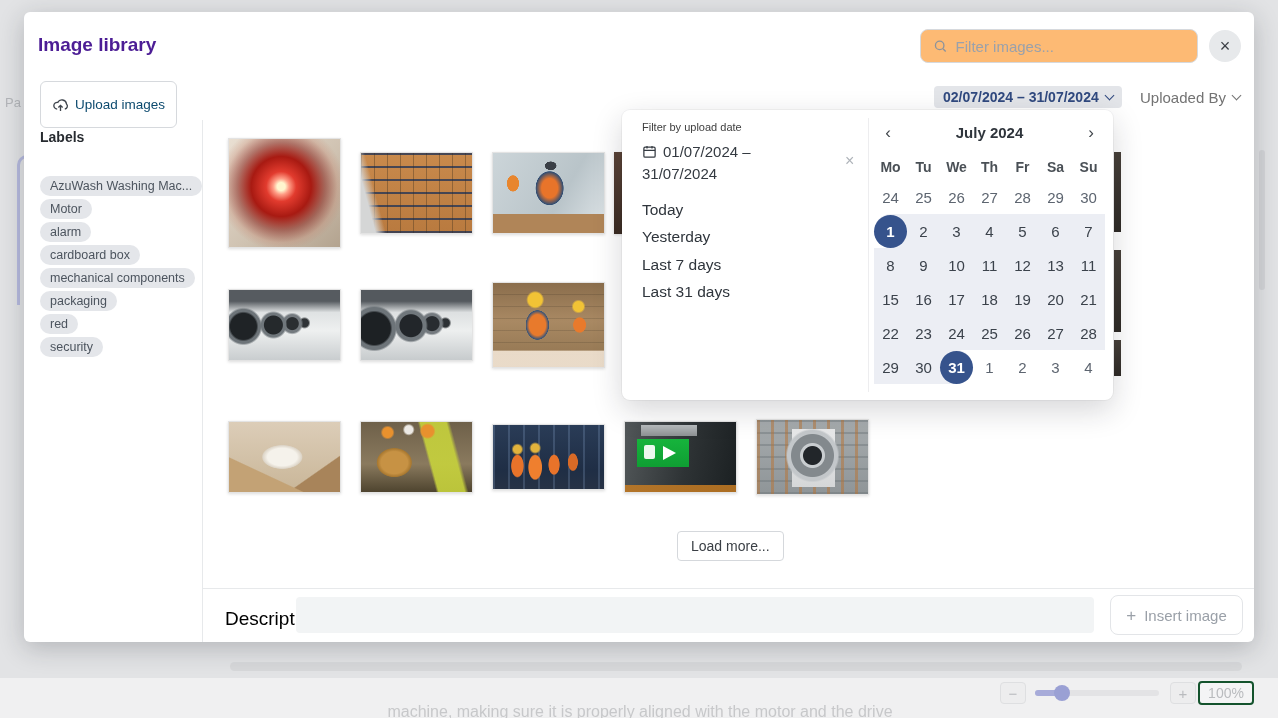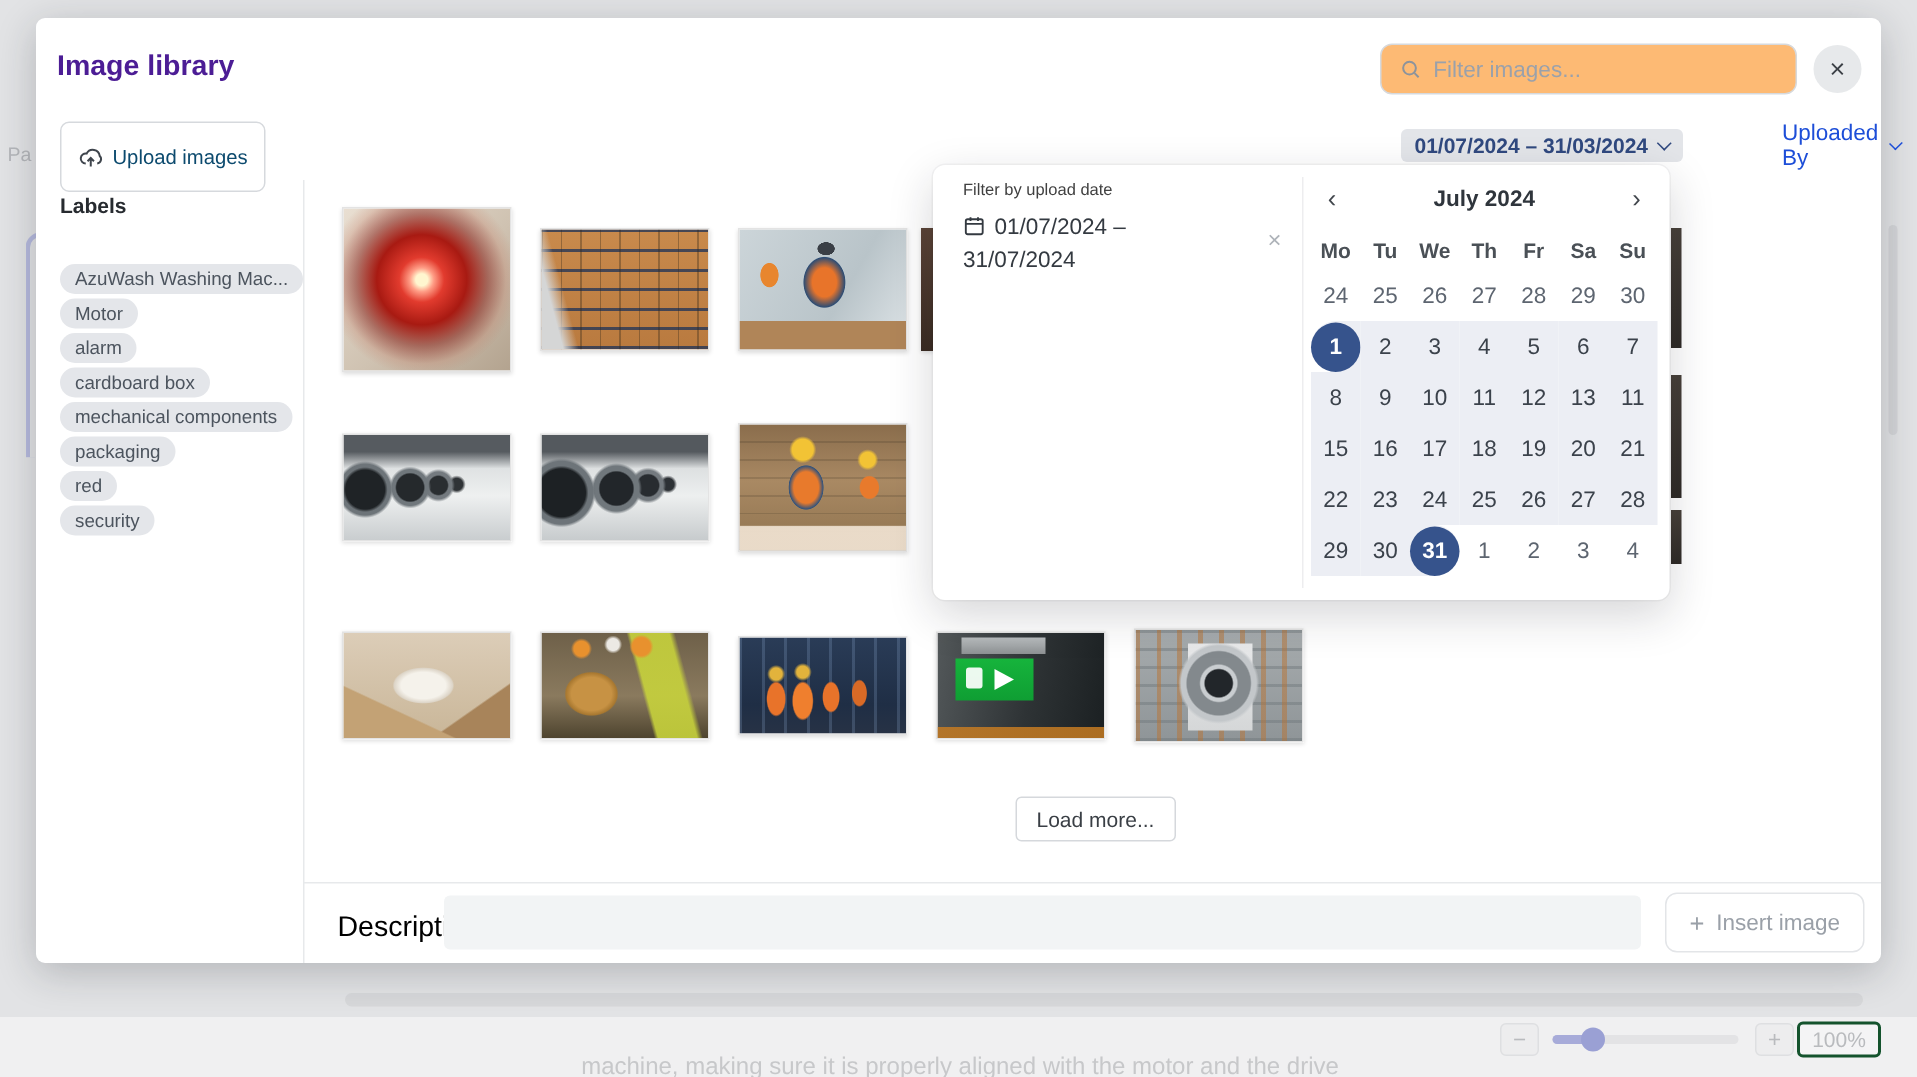--- a/index.html
+++ b/index.html
@@ -25,21 +25,21 @@
 
   
   .modal { left:24px; top:12px; width:1230px; height:630px; background:#fff; border-radius:6px; box-shadow:0 6px 26px rgba(30,35,40,.24); z-index:2; }
   .modal-title { left:14px; top:22px; font-size:19px; font-weight:600; color:#4c1d95; }
   .search { left:896px; top:17px; width:278px; height:34px; border:1px solid #d6d9dd; border-radius:8px; display:flex; align-items:center; gap:8px; padding:0 12px; background:#fdba74; }
   .search input { border:none; outline:none; font-size:15px; color:#3c4046; width:100%; font-family:inherit; background:transparent; }
   .search input::placeholder { color:#9aa1ab; }
   .close-btn { left:1185px; top:18px; width:32px; height:32px; background:#e7e9eb; border-radius:50%; display:flex; align-items:center; justify-content:center; font-size:18px; color:#3c4046; cursor:pointer; }
   .upload-btn { left:16px; top:69px; height:47px; padding:0 11px; border:1px solid #d6d9dd; border-radius:6px; background:#fff; display:flex; align-items:center; gap:6px; font-size:13.5px; color:#0c4a6e;justify-content:center; }
   .date-pill { left:910px; top:74px; height:22px; padding:0 9px; background:#e3e5e9; border-radius:4px; display:flex; align-items:center; gap:7px; font-size:14px; font-weight:700; color:#30497f; }
-  .uploaded-by { left:1116px; top:74px; height:22px; display:flex; align-items:center; gap:7px; font-size:15px; color:#1d4ed8;margin-left:48px; }
+  .uploaded-by { left:1116px; top:74px; height:22px; display:flex; align-items:center; gap:7px; font-size:15px; color:#737373; }
   .chev { width:7px; height:7px; border-right:1.8px solid currentColor; border-bottom:1.8px solid currentColor; transform:rotate(45deg); margin-top:-4px; }
   .v-divider { left:178px; top:108px; bottom:0; width:1px; background:#e7e9eb; }
   .labels-heading { left:16px; top:117px; font-size:14px; font-weight:700; color:#272b30; }
   .labels-list { left:16px; top:140px; width:160px; display:flex; flex-direction:column; align-items:flex-start;margin-top:24px; }
   .label-pill { background:#e4e6ea; color:#4c545e; font-size:12.5px; padding:3px 10px; border-radius:12px; margin-bottom:3px; white-space:nowrap; }
 
   
   .gallery { left:194px; top:115px; }
   .gal-row { display:flex; }
   .cell { width:132px; height:132px; display:flex; align-items:center; justify-content:center; }
@@ -187,21 +187,21 @@
     </div>
 
   <div class="abs upload-btn">
     <svg width="17" height="16" viewBox="0 0 24 24" fill="none" stroke="#3f454d" stroke-width="2">
         <path d="M7 18a5 5 0 1 1 .9-9.92A7 7 0 0 1 21 10.5 4.4 4.4 0 0 1 18.5 18"></path>
         <path d="M12 21v-8M8.8 15.8 12 12.5l3.2 3.3"></path>
       </svg>
     <span>Upload images</span>
   </div>
   <div class="abs date-pill">
-    <span>01/07/2024 – 31/03/2024</span>
+    <span>02/07/2024 – 31/07/2024</span>
     <span class="chev"></span>
   </div>
   <div class="abs uploaded-by">
     <span>Uploaded By</span>
     <span class="chev"></span>
   </div>
 
   <div class="abs v-divider"></div>
   <div class="abs labels-heading">Labels</div>
   <div class="abs labels-list">
@@ -278,20 +278,26 @@
 <div class="abs popup">
   <div class="abs pp-filter-label">Filter by upload date</div>
   <div class="abs pp-range">
     <svg width="15" height="15" viewBox="0 0 24 24" fill="none" stroke="#343a41" stroke-width="2">
         <rect x="3" y="5" width="18" height="16" rx="2"></rect>
         <path d="M8 3v4M16 3v4M3 10h18"></path>
       </svg><span>01/07/2024 –</span><br>
     <span>31/07/2024</span>
   </div>
   <div class="abs pp-close"><span>×</span></div>
+  <div class="abs pp-shortcuts">
+      <div class="pp-shortcut">Today</div>
+      <div class="pp-shortcut">Yesterday</div>
+      <div class="pp-shortcut">Last 7 days</div>
+      <div class="pp-shortcut">Last 31 days</div>
+    </div>
   <div class="abs pp-vdiv"></div>
 
   <div class="abs cal">
     <div class="cal-head">
       <div class="cal-nav">‹</div>
       <div class="cal-month">July 2024</div>
       <div class="cal-nav">›</div>
     </div>
     <div class="cal-dows">
         <div class="dow">Mo</div>

